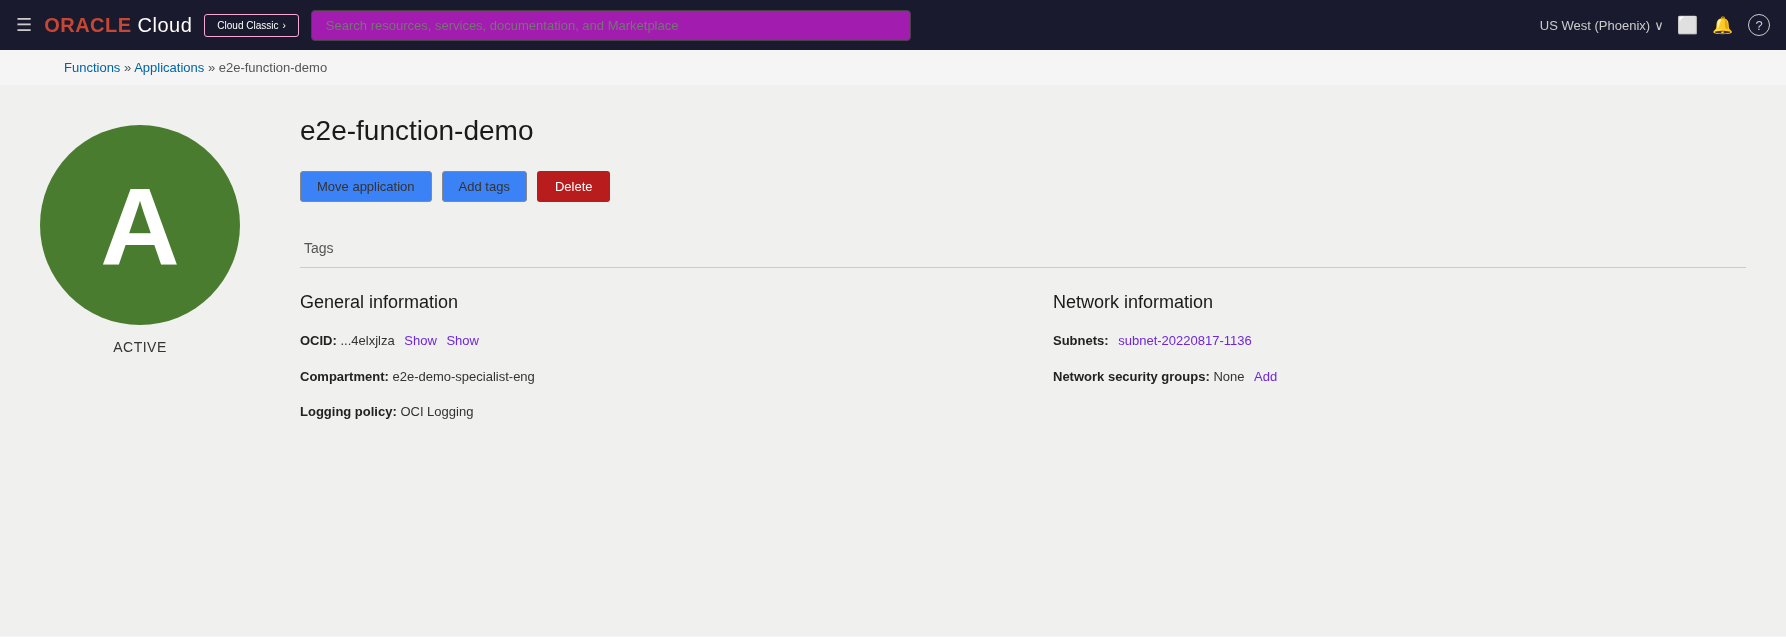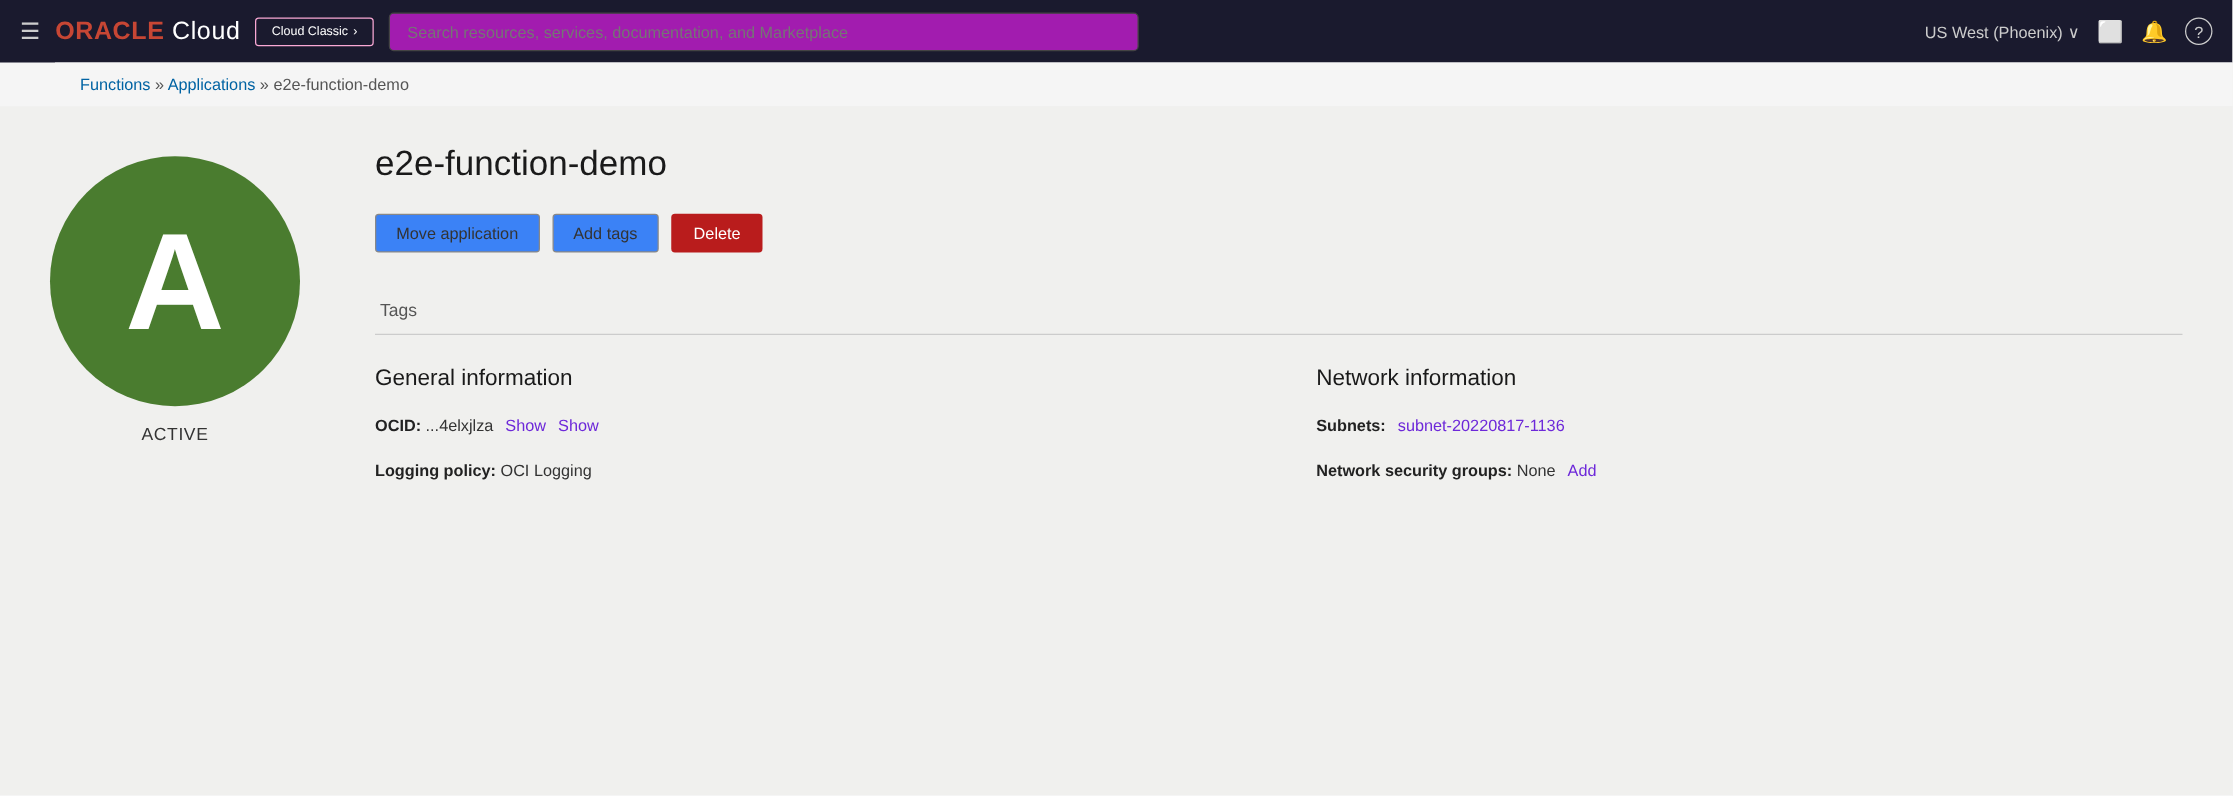--- a/index.html
+++ b/index.html
@@ -285,20 +285,24 @@
       <div class="info-section">
         <h3>General information</h3>
 
         <div class="info-row">
           <span class="label">OCID:</span>
           <span class="value">...4elxjlza</span>
           <a href="#" class="inline-link">Show</a>
           <a href="#" class="inline-link">Show</a>
         </div>
 
+        <div class="info-row">
+          <span class="label">Compartment:</span>
+          <span class="value">e2e-demo-specialist-eng</span>
+        </div>
 
         <div class="info-row">
           <span class="label">Logging policy:</span>
           <span class="value">OCI Logging</span>
         </div>
       </div>
 
       <div class="info-section">
         <h3>Network information</h3>
 

